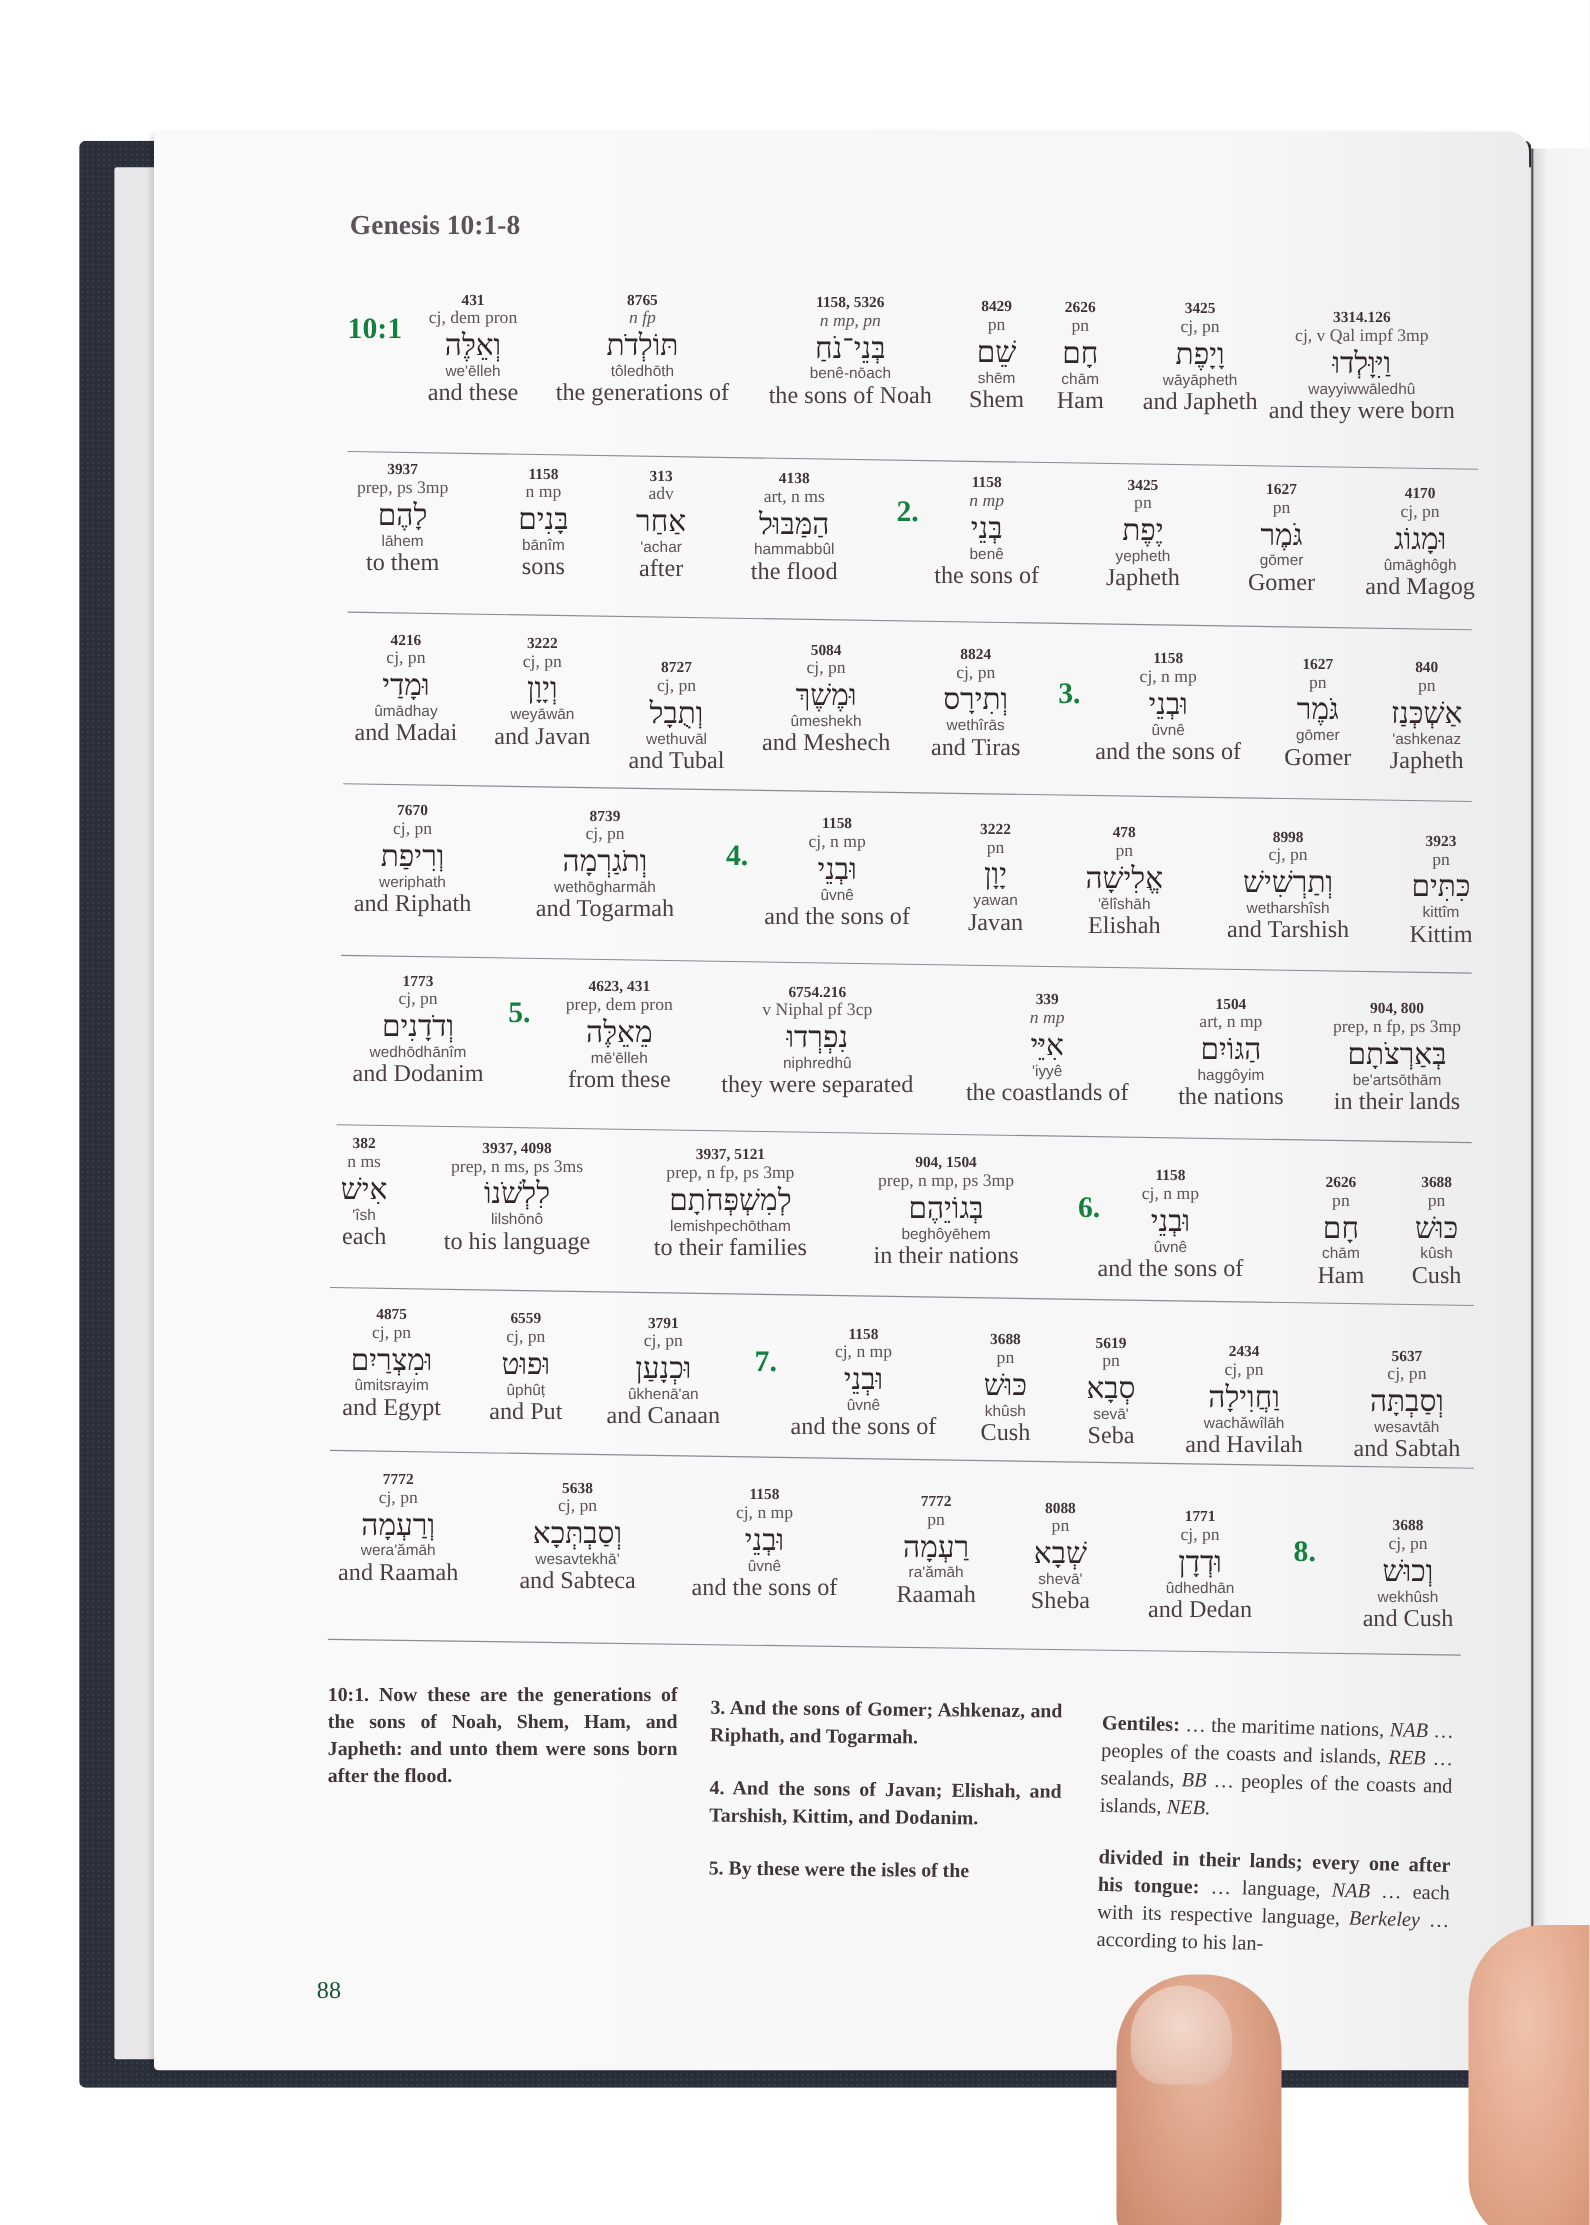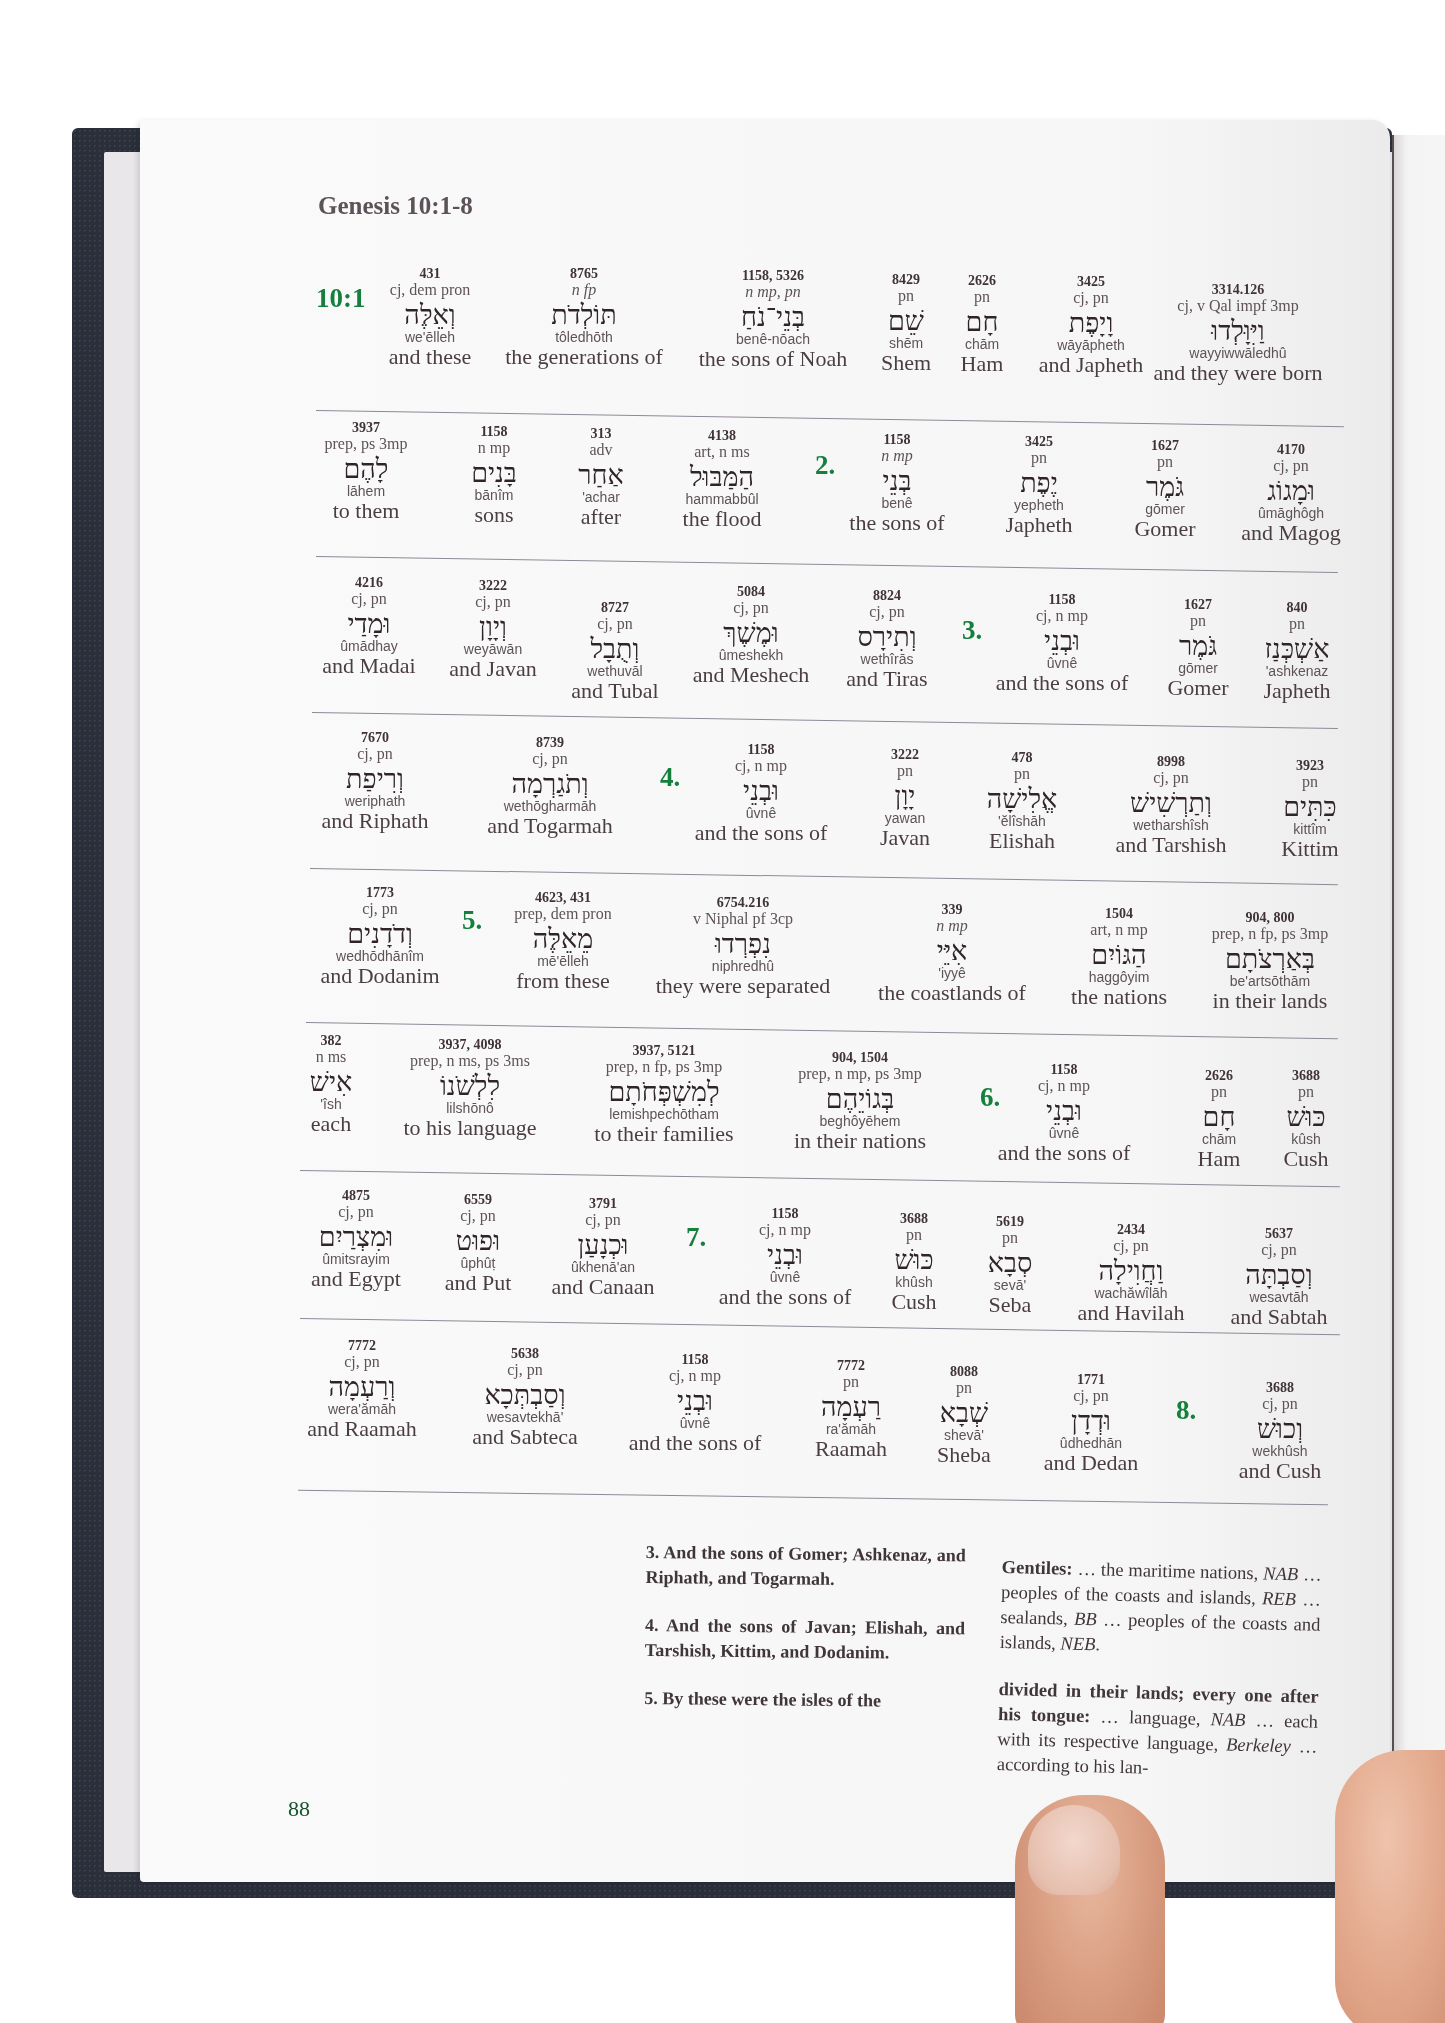--- a/index.html
+++ b/index.html
@@ -507,20 +507,21 @@
       <span class="gram">cj, pn</span>
       <span class="heb">וְכוּשׁ</span>
       <span class="translit">wekhûsh</span>
       <span class="eng">and Cush</span>
     </div>
   </div>
 
 <div class="footer-rule"></div>
 
 <div class="commentary" style="left:298px; top:1528px; width:318px;">
+  <p>10:1. Now these are the generations of the sons of Noah, Shem, Ham, and Japheth: and unto them were sons born after the flood.</p>
 </div>
 
 <div class="commentary" style="left:646px; top:1540px; width:320px; transform: rotate(0.6deg); transform-origin:left top;">
   <p>3. And the sons of Gomer; Ashkenaz, and Riphath, and Togarmah.</p>
   <p>4. And the sons of Javan; Elishah, and Tarshish, Kittim, and Dodanim.</p>
   <p>5. By these were the isles of the</p>
 </div>
 
 <div class="notes" id="notes" style="left:1002px; top:1555px; width:320px;">
     <p><b>Gentiles:</b><span> … the maritime nations, </span><i>NAB</i><span> … peoples of the coasts and islands, </span><i>REB</i><span> … sealands, </span><i>BB</i><span> … peoples of the coasts and islands, </span><i>NEB</i><span>.</span></p>

